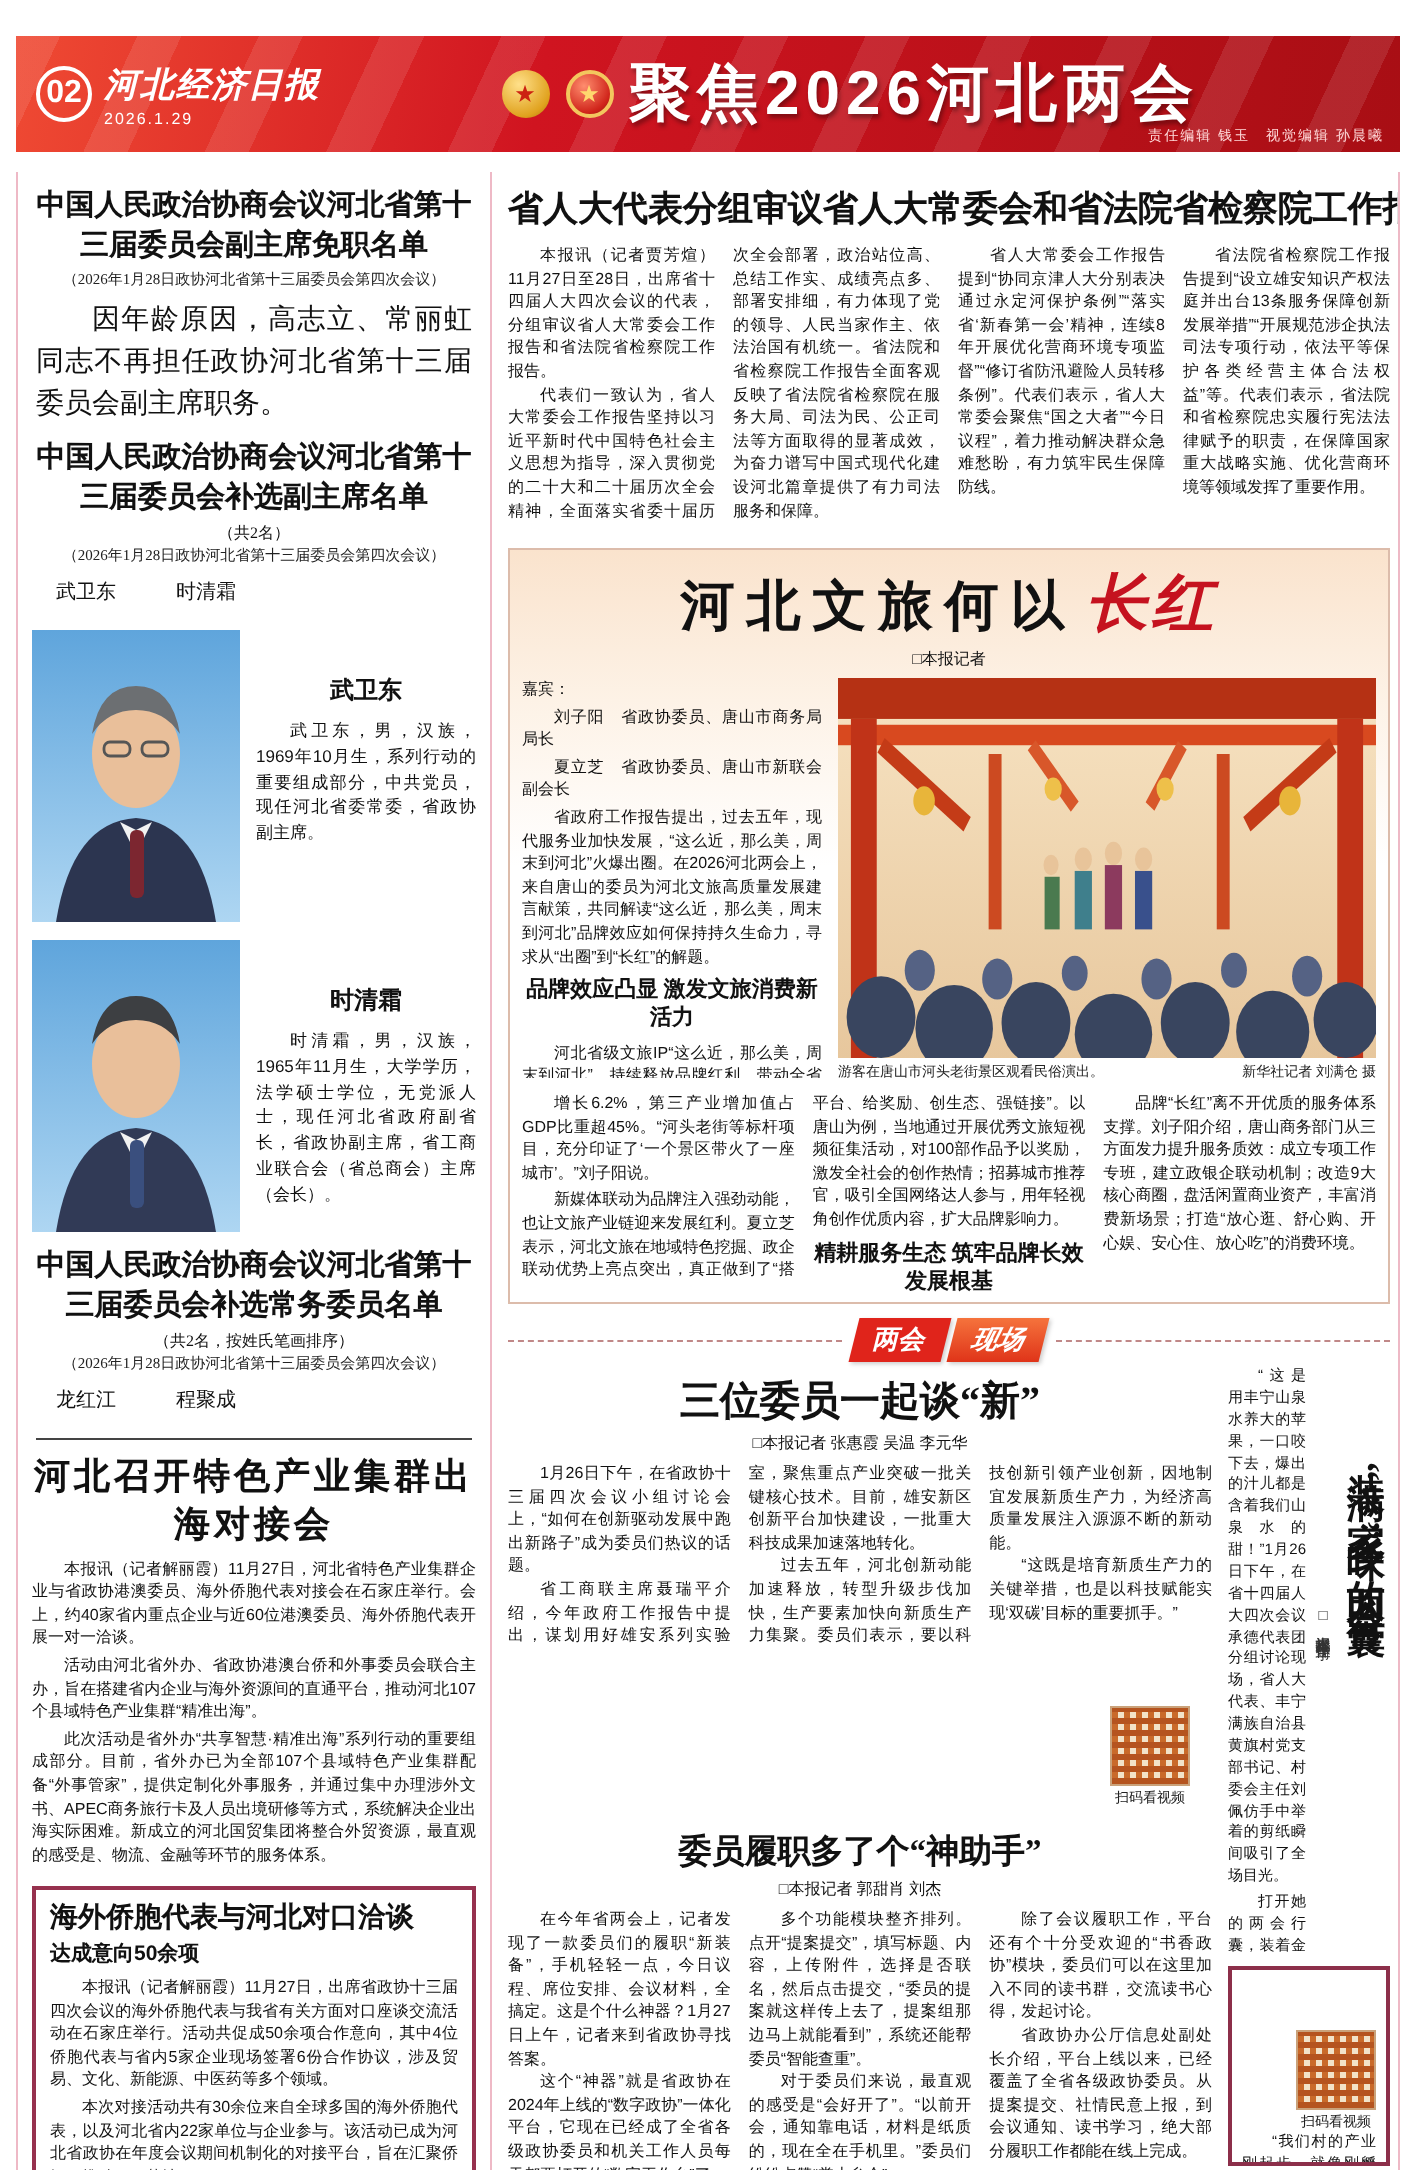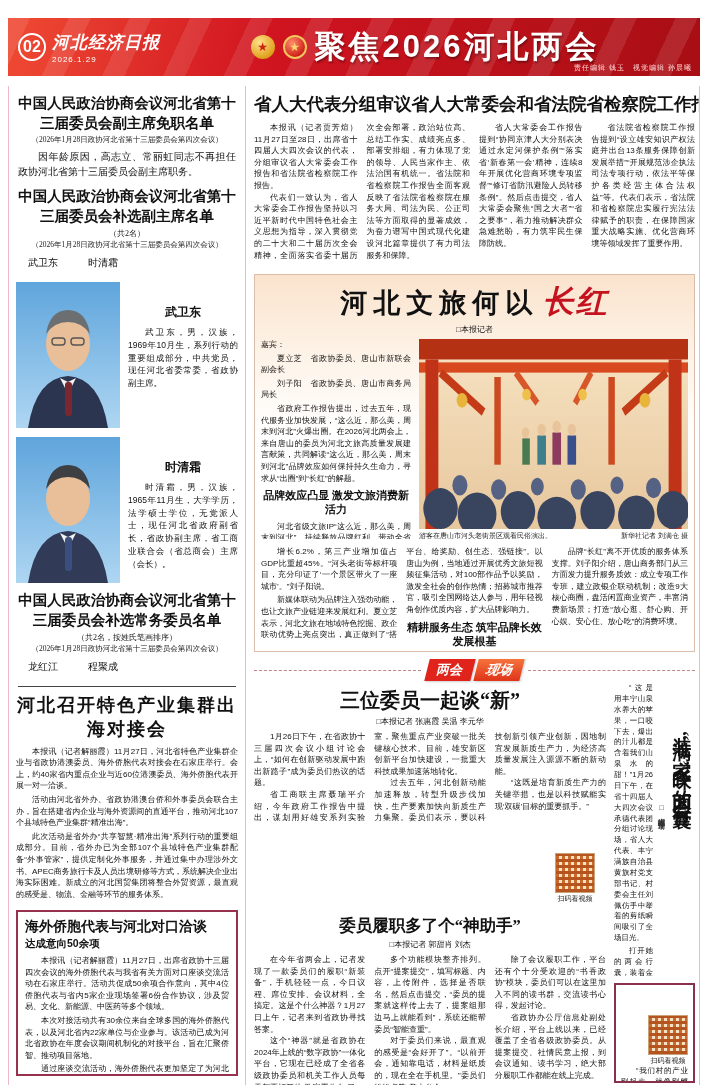--- a/index.html
+++ b/index.html
@@ -30,21 +30,21 @@
   
   .content{position:absolute;top:86px;left:8px;width:690px;height:999px;display:flex;
     border-left:1px solid #eeb9c6;border-right:1px solid #eeb9c6;}
   .col-left{width:222px;flex:none;padding:0 7px;border-right:1px solid #eeb9c6;overflow:hidden;}
   .col-right{flex:1;padding:0 4px 0 8px;overflow:hidden;display:flex;flex-direction:column;}
 
   
   .notice-title{font-size:14.5px;font-weight:900;text-align:center;line-height:1.38;margin:7px 0 2px;}
   .meta{font-size:7.5px;text-align:center;color:#222;margin:1px 0;}
   .note{font-size:8px;text-align:center;margin-top:2px;}
-  .body9{font-size:10px;line-height:1.5;text-align:justify;text-indent:2em;margin:4px 2px;}
+  .body9{font-size:14px;line-height:1.5;text-align:justify;text-indent:2em;margin:4px 2px;}
   .names{display:flex;gap:30px;font-size:10px;padding:5px 0 3px 12px;}
   .profile{display:flex;gap:8px;margin:9px 0 4px;}
   .photo{width:104px;height:146px;flex:none;}
   .photo svg{display:block;}
   .pinfo{flex:1;padding-top:22px;}
   .pname{font-size:12px;font-weight:900;text-align:center;margin-bottom:5px;}
   .pbio{font-size:8.5px;line-height:1.5;text-align:justify;text-indent:2em;}
   .rule{border:none;border-top:1px solid #444;margin:9px 2px 4px;}
   .a4-title{font-size:18px;font-weight:900;text-align:center;line-height:1.35;margin:6px 0 4px;letter-spacing:2px;}
   .a4-body{max-height:156px;overflow:hidden;}
@@ -233,36 +233,36 @@
         <p>通过座谈交流活动，海外侨胞代表更加坚定了为河北发展牵线搭桥的信心，通过对口洽谈发现更多合作机会，为家乡作出更大贡献。</p>
       </div>
     </div>
 
     <div class="col-right">
 
       <div class="headline serif">省人大代表分组审议省人大常委会和省法院省检察院工作报告</div>
       <div class="main-cols">
         <p>本报讯（记者贾芳煊）11月27日至28日，出席省十四届人大四次会议的代表，分组审议省人大常委会工作报告和省法院省检察院工作报告。</p>
         <p>代表们一致认为，省人大常委会工作报告坚持以习近平新时代中国特色社会主义思想为指导，深入贯彻党的二十大和二十届历次全会精神，全面落实省委十届历次全会部署，政治站位高、总结工作实、成绩亮点多、部署安排细，有力体现了党的领导、人民当家作主、依法治国有机统一。省法院和省检察院工作报告全面客观反映了省法院省检察院在服务大局、司法为民、公正司法等方面取得的显著成效，为奋力谱写中国式现代化建设河北篇章提供了有力司法服务和保障。</p>
-        <p>省人大常委会工作报告提到“协同京津人大分别表决通过永定河保护条例”“落实省‘新春第一会’精神，连续8年开展优化营商环境专项监督”“修订省防汛避险人员转移条例”。然后点击提交，省人大常委会聚焦“国之大者”“省之要事”，着力推动解决群众急难愁盼，有力筑牢民生保障防线。</p>
+        <p>省人大常委会工作报告提到“协同京津人大分别表决通过永定河保护条例”“落实省‘新春第一会’精神，连续8年开展优化营商环境专项监督”“修订省防汛避险人员转移条例”。代表们表示，省人大常委会聚焦“国之大者”“今日议程”，着力推动解决群众急难愁盼，有力筑牢民生保障防线。</p>
         <p>省法院省检察院工作报告提到“设立雄安知识产权法庭并出台13条服务保障创新发展举措”“开展规范涉企执法司法专项行动，依法平等保护各类经营主体合法权益”等。代表们表示，省法院和省检察院忠实履行宪法法律赋予的职责，在保障国家重大战略实施、优化营商环境等领域发挥了重要作用。</p>
 
       </div>
 
       <div class="wenlv">
         <div class="wenlv-title-row">
           <span class="wenlv-black serif">河北文旅何以</span>
           <span class="wenlv-red serif">长红</span>
         </div>
         <div class="wenlv-byline">□本报记者</div>
         <div class="wenlv-top">
           <div class="wenlv-leftcol">
             <p class="noind">嘉宾：</p>
+            <p>刘子阳　省政协委员、唐山市商务局局长</p>
             <p>夏立芝　省政协委员、唐山市新联会副会长</p>
-            <p>刘子阳　省政协委员、唐山市商务局局长</p>
             <p>省政府工作报告提出，过去五年，现代服务业加快发展，“这么近，那么美，周末到河北”火爆出圈。在2026河北两会上，来自唐山的委员为河北文旅高质量发展建言献策，共同解读“这么近，那么美，周末到河北”品牌效应如何保持持久生命力，寻求从“出圈”到“长红”的解题。</p>
             <div class="subhead">品牌效应凸显 激发文旅消费新活力</div>
             <p>河北省级文旅IP“这么近，那么美，周末到河北”，持续释放品牌红利，带动全省零售、餐饮、住宿全链条消费升级，推动新业态消费协同发展。</p>
 
           </div>
           <div class="wenlv-img">
             <svg viewBox="0 0 250 130" preserveAspectRatio="none">
               <defs>
                   <linearGradient id="sky" x1="0" y1="0" x2="0" y2="1">
                 <stop offset="0" stop-color="#f7e3c2"></stop>

